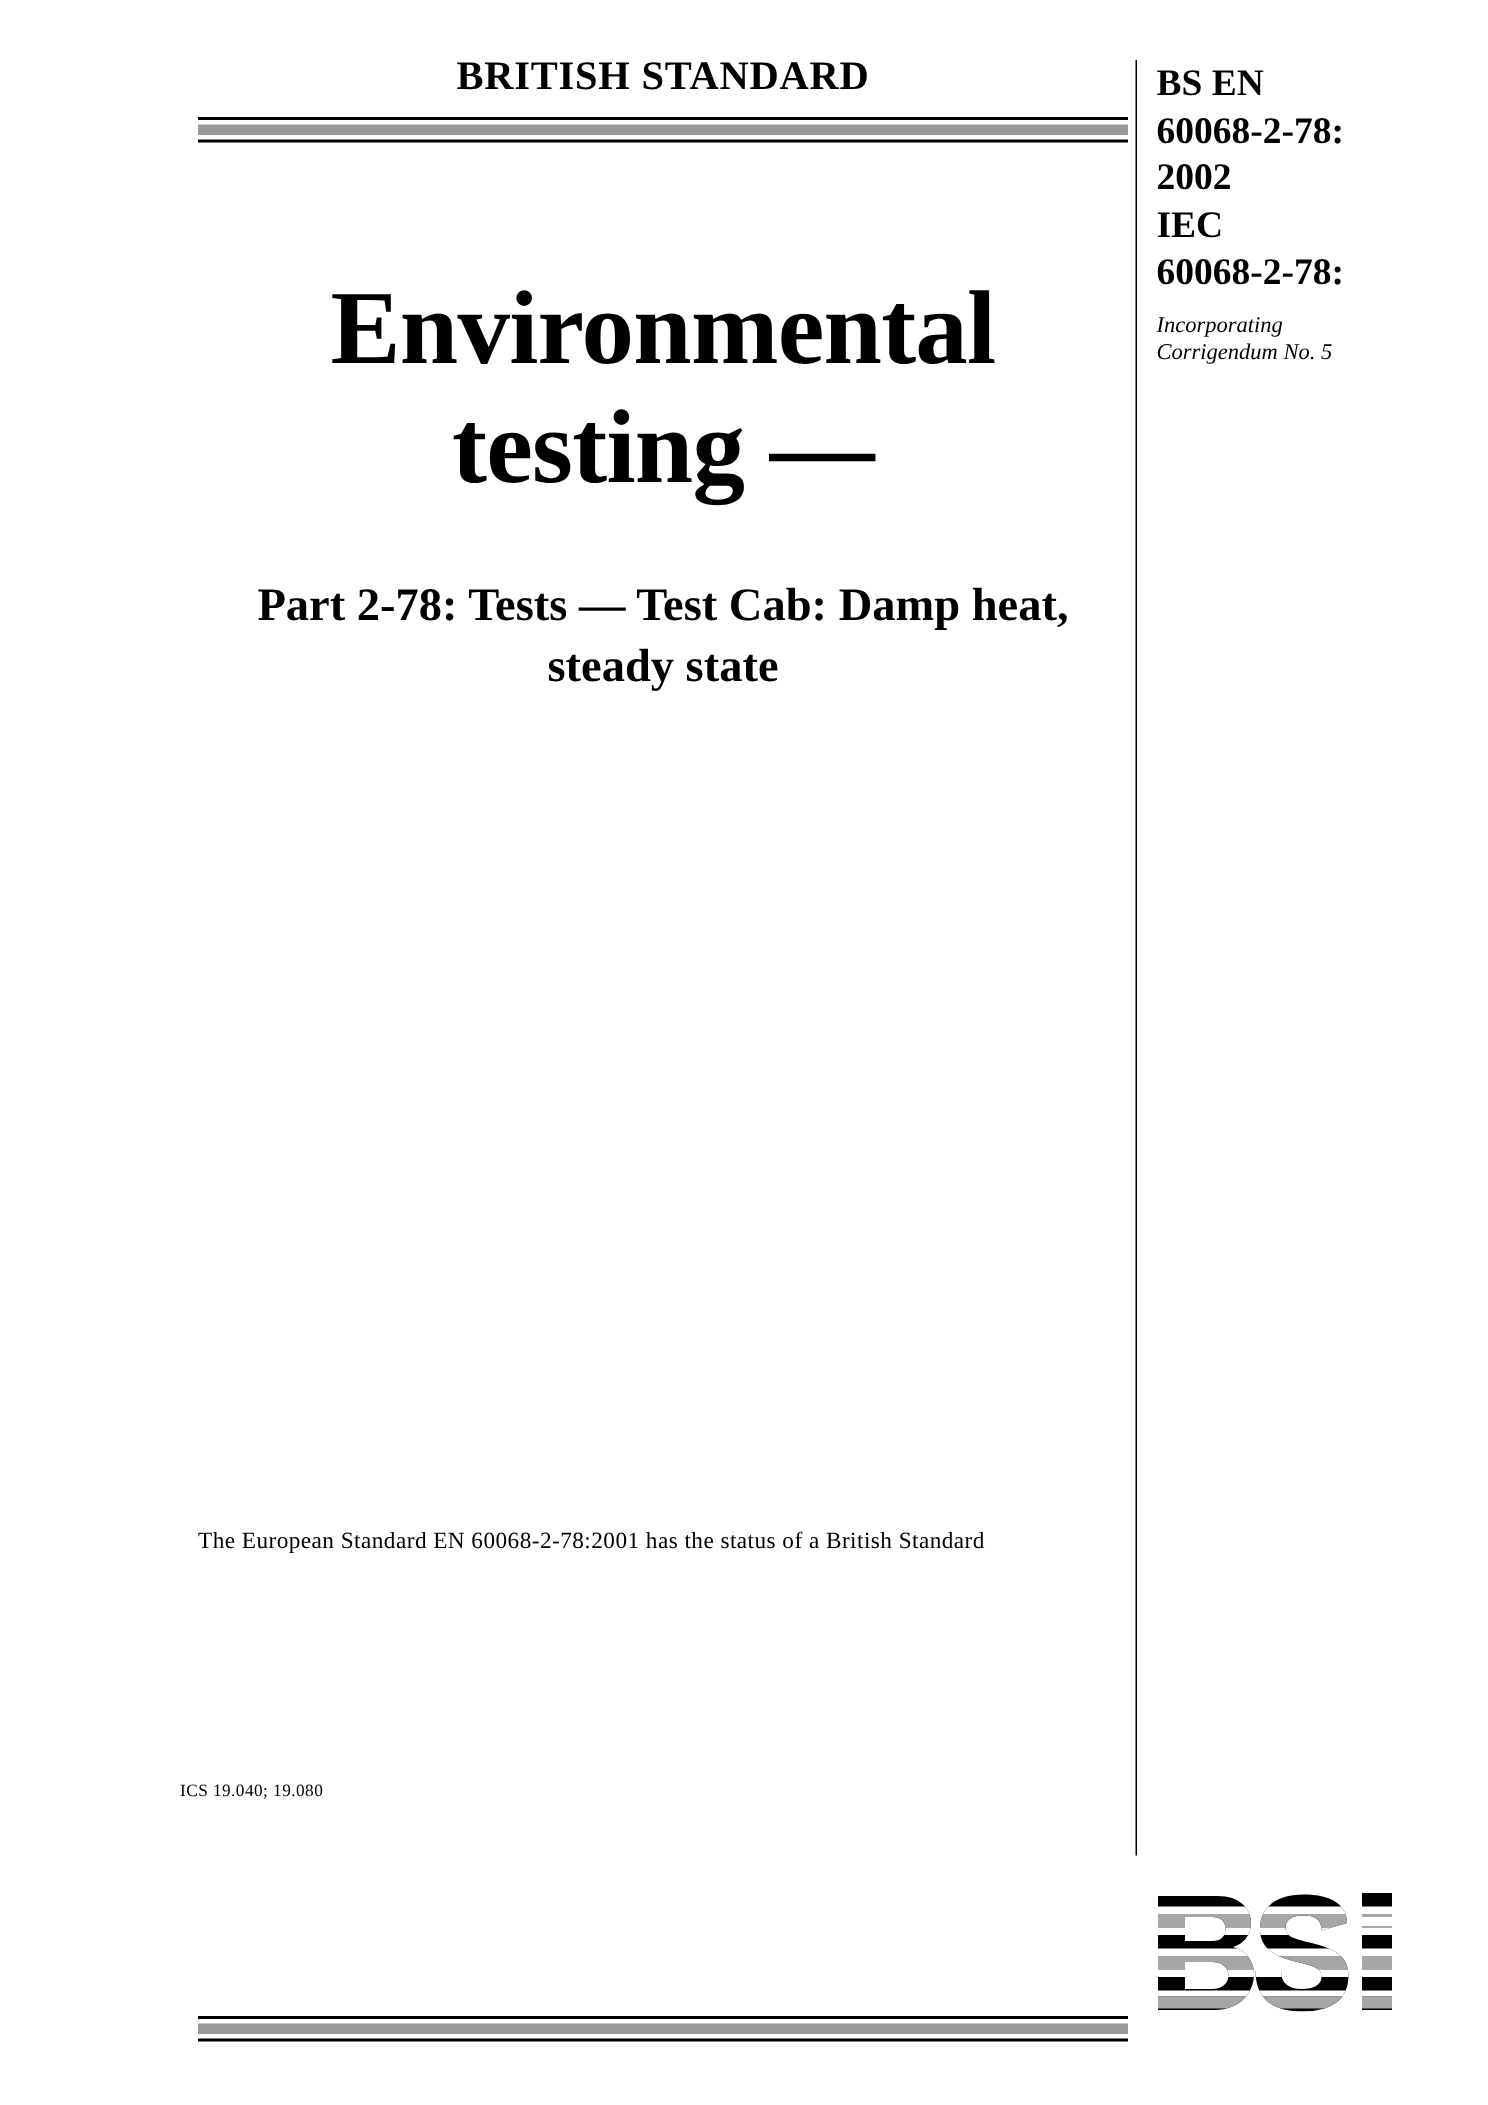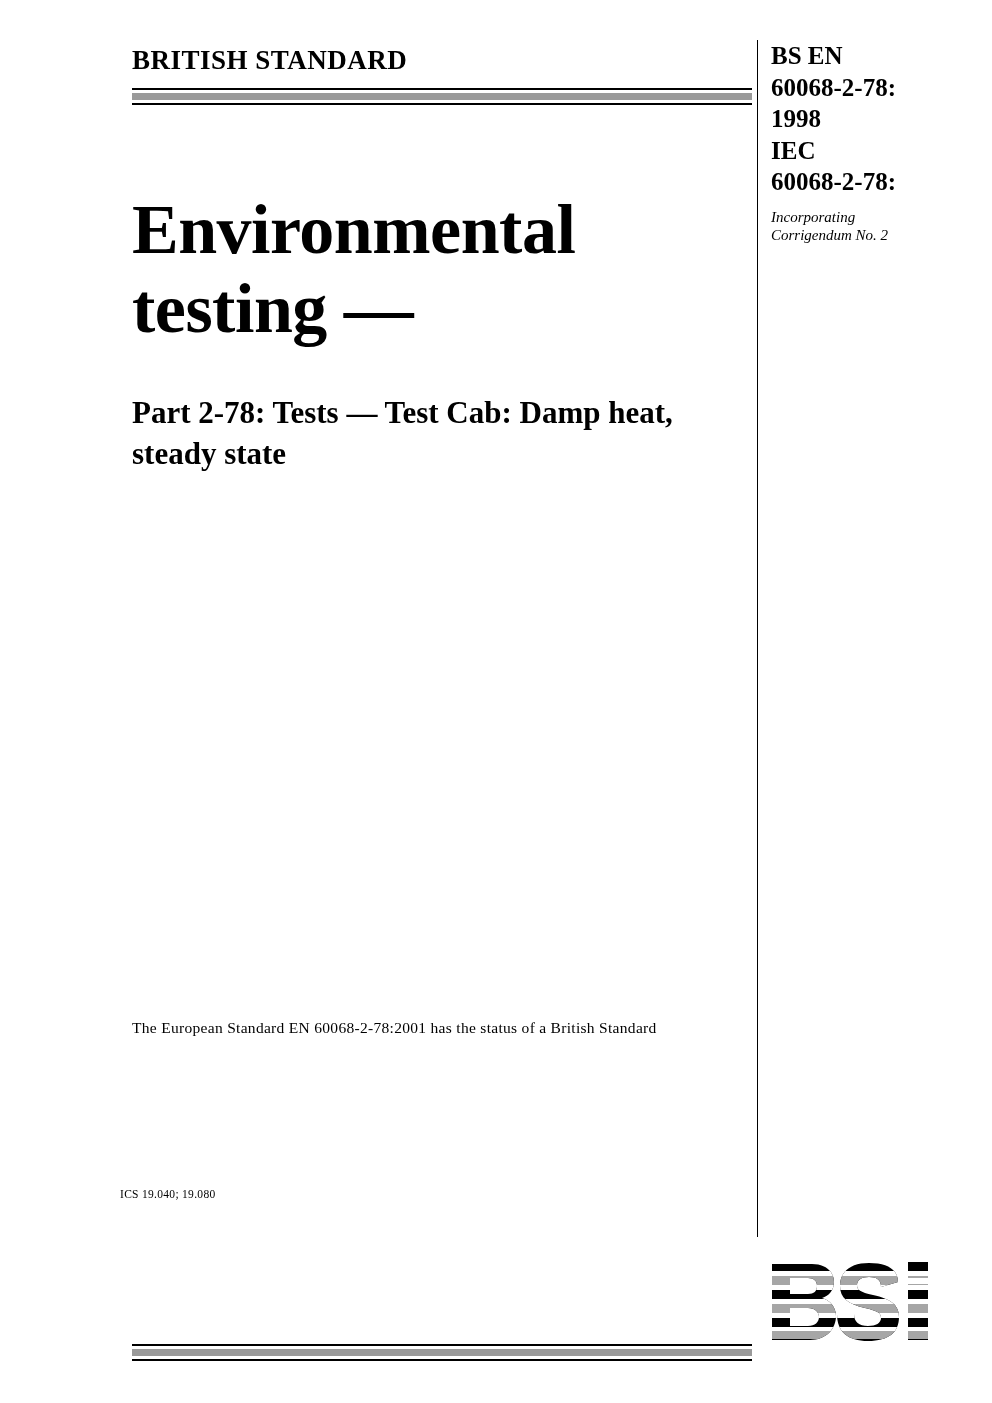--- a/index.html
+++ b/index.html
@@ -20,22 +20,23 @@
     position: absolute;
     left: 0; top: 0;
     width: 992px;
     height: 1403px;
   }
 
   
   .left-col {
     position: absolute;
     left: 132px;
-    top: 46px;
+    top: 36px;
     width: 620px;
+    text-align: center;
   }
 
   .kicker {
     font-family: "Liberation Serif", serif;
     font-weight: bold;
     font-size: 27px;
     letter-spacing: 0.5px;
     line-height: 1.05;
     margin: 0 0 14px 0;
   }
@@ -188,27 +189,27 @@
   <div class="status-note">The European Standard EN 60068-2-78:2001 has the status of a British Standard</div>
 
   <div class="ics">ICS 19.040; 19.080</div>
 
   <div class="v-divider"></div>
 
   <div class="right-col">
     <div class="std-ref">
       <div>BS EN</div>
       <div>60068-2-78:</div>
-      <div>1998</div>
+      <div>2002</div>
       <div>IEC</div>
       <div>60068-2-78:</div>
     </div>
     <div class="corrigendum">
       <div>Incorporating</div>
-      <div>Corrigendum No. 2</div>
+      <div>Corrigendum No. 5</div>
     </div>
   </div>
 
 
   <div class="footer-rule">
     <div class="rule-black-thin"></div>
     <div class="rule-gap"></div>
     <div class="rule-grey"></div>
     <div class="rule-gap"></div>
     <div class="rule-black-thin"></div>

